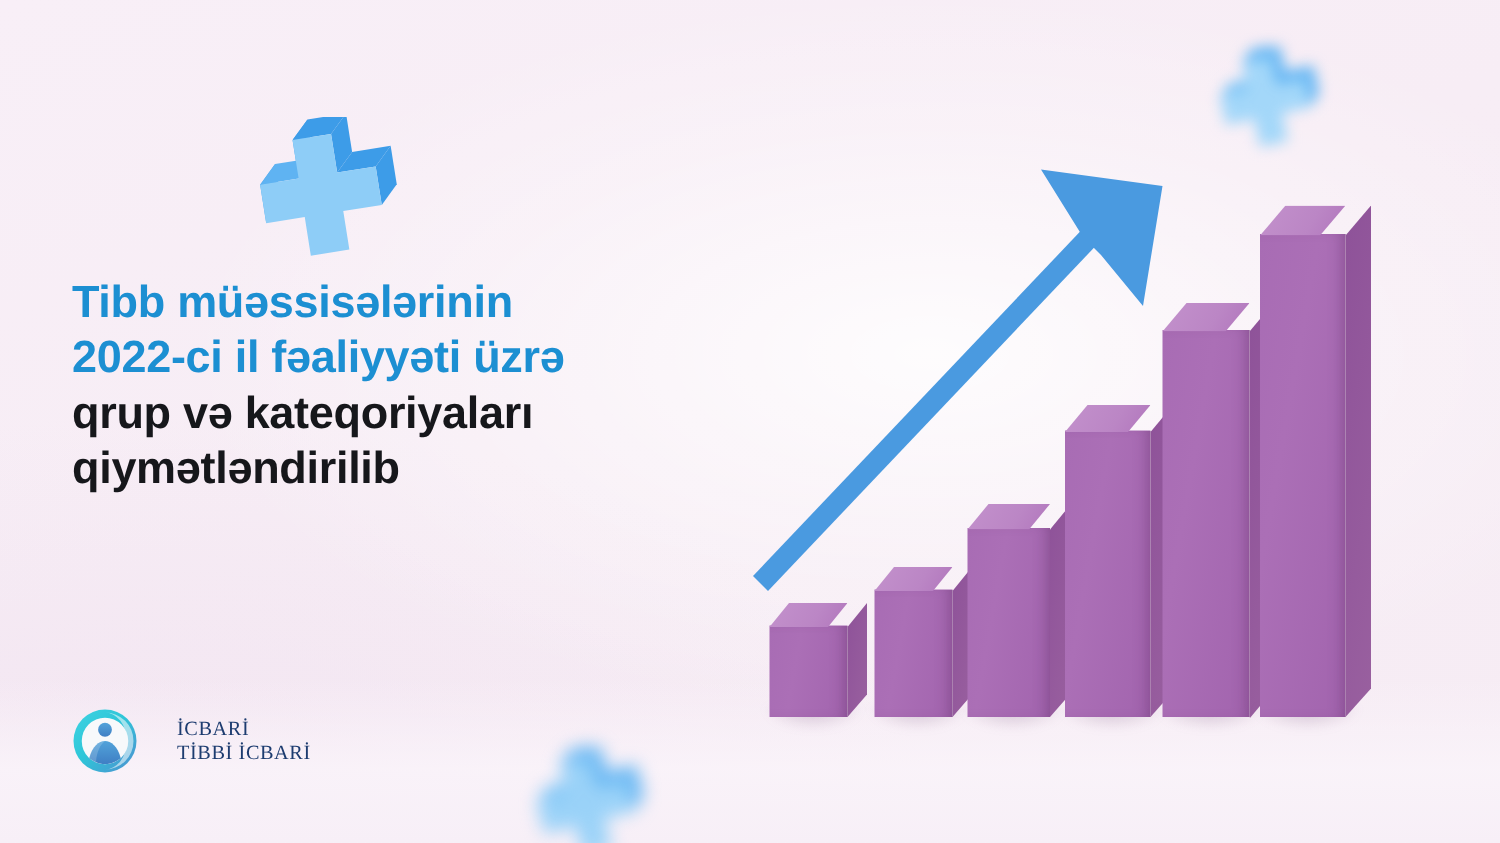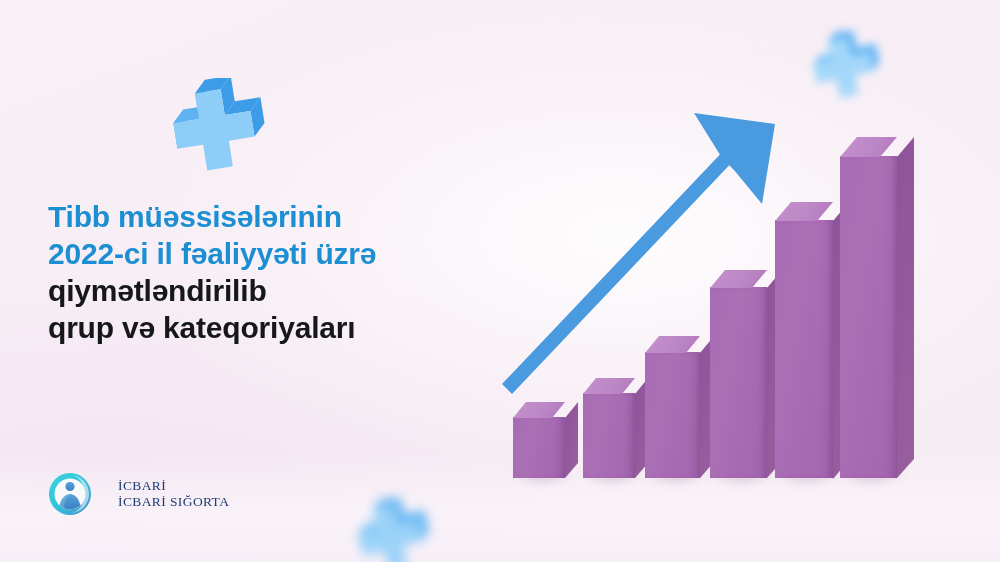--- a/index.html
+++ b/index.html
@@ -28,21 +28,21 @@
     position: absolute;
     left: 0; right: 0; bottom: 0;
     height: 110px;
     background: linear-gradient(to bottom, rgba(246,236,245,0) 0%, rgba(250,244,250,0.85) 55%, rgba(247,239,247,1) 100%);
   }
 
   
   .headline {
     position: absolute;
     left: 48px;
-    top: 198px;
+    top: 183px;
     width: 470px;
     font-weight: bold;
     font-size: 30px;
     line-height: 37px;
     letter-spacing: -0.2px;
   }
   .headline .l-blue { color: #1c8fd2; display: block; }
   .headline .l-dark { color: #16171b; display: block; }
 
   
@@ -213,22 +213,22 @@
         <path d="M 74 29 L 83 20 L 83 41 L 74 50 Z" fill="#5fb3f2"></path>
         <path d="M 13 29 L 22 20 L 43 20 L 34 29 Z" fill="#7cc4f6"></path>
         <path d="M 34 8 L 54 8 L 54 29 L 74 29 L 74 50 L 54 50 L 54 71 L 34 71 L 34 50 L 13 50 L 13 29 L 34 29 Z" fill="#9ad2f8"></path>
       </g>
     </svg>
   </div>
 
   <div class="headline">
     <span class="l-blue">Tibb müəssisələrinin</span>
     <span class="l-blue">2022-ci il fəaliyyəti üzrə</span>
+    <span class="l-dark">qrup və kateqoriyaları</span>
     <span class="l-dark">qiymətləndirilib</span>
-    <span class="l-dark">qrup və kateqoriyaları</span>
   </div>
 
   <div class="logo">
     <div class="logo-mark">
       <svg viewBox="0 0 44 44" width="44" height="44" aria-hidden="true">
         <defs>
           <linearGradient id="ringgrad" x1="0" y1="0" x2="1" y2="1">
             <stop offset="0%" stop-color="#3fd3e2"></stop>
             <stop offset="45%" stop-color="#2ec6d8"></stop>
             <stop offset="100%" stop-color="#4f8ed0"></stop>
@@ -241,17 +241,17 @@
         <circle cx="22" cy="22" r="21" fill="url(#ringgrad)"></circle>
         <path d="M 22 3 A 19 19 0 0 1 22 41 A 14.5 19 0 0 0 22 3 Z" fill="#ffffff" opacity="0.55"></path>
         <circle cx="22" cy="22" r="15.5" fill="#f7f9fb"></circle>
         <circle cx="22" cy="14.5" r="4.6" fill="url(#figgrad)"></circle>
         <path d="M 11.5 33.5 C 13.5 25.5 18 22 22 22 C 26 22 30.5 25.5 32.5 33.5 C 29 36.2 25.6 37.4 22 37.4 C 18.4 37.4 15 36.2 11.5 33.5 Z" fill="url(#figgrad)"></path>
         <path d="M 22 22 C 18 22 13.5 25.5 11.5 33.5 C 13 34.6 14.5 35.5 16 36.1 C 16.6 28.5 19 24.4 22 22 Z" fill="#ffffff" opacity="0.18"></path>
       </svg>
     </div>
     <div class="logo-text">
       <span>İCBARİ</span>
-      <span>İCBARİ SIĞORTA</span>
+      <span>TİBBİ İCBARİ</span>
     </div>
   </div>
 
 </div>
 
 </body></html>

